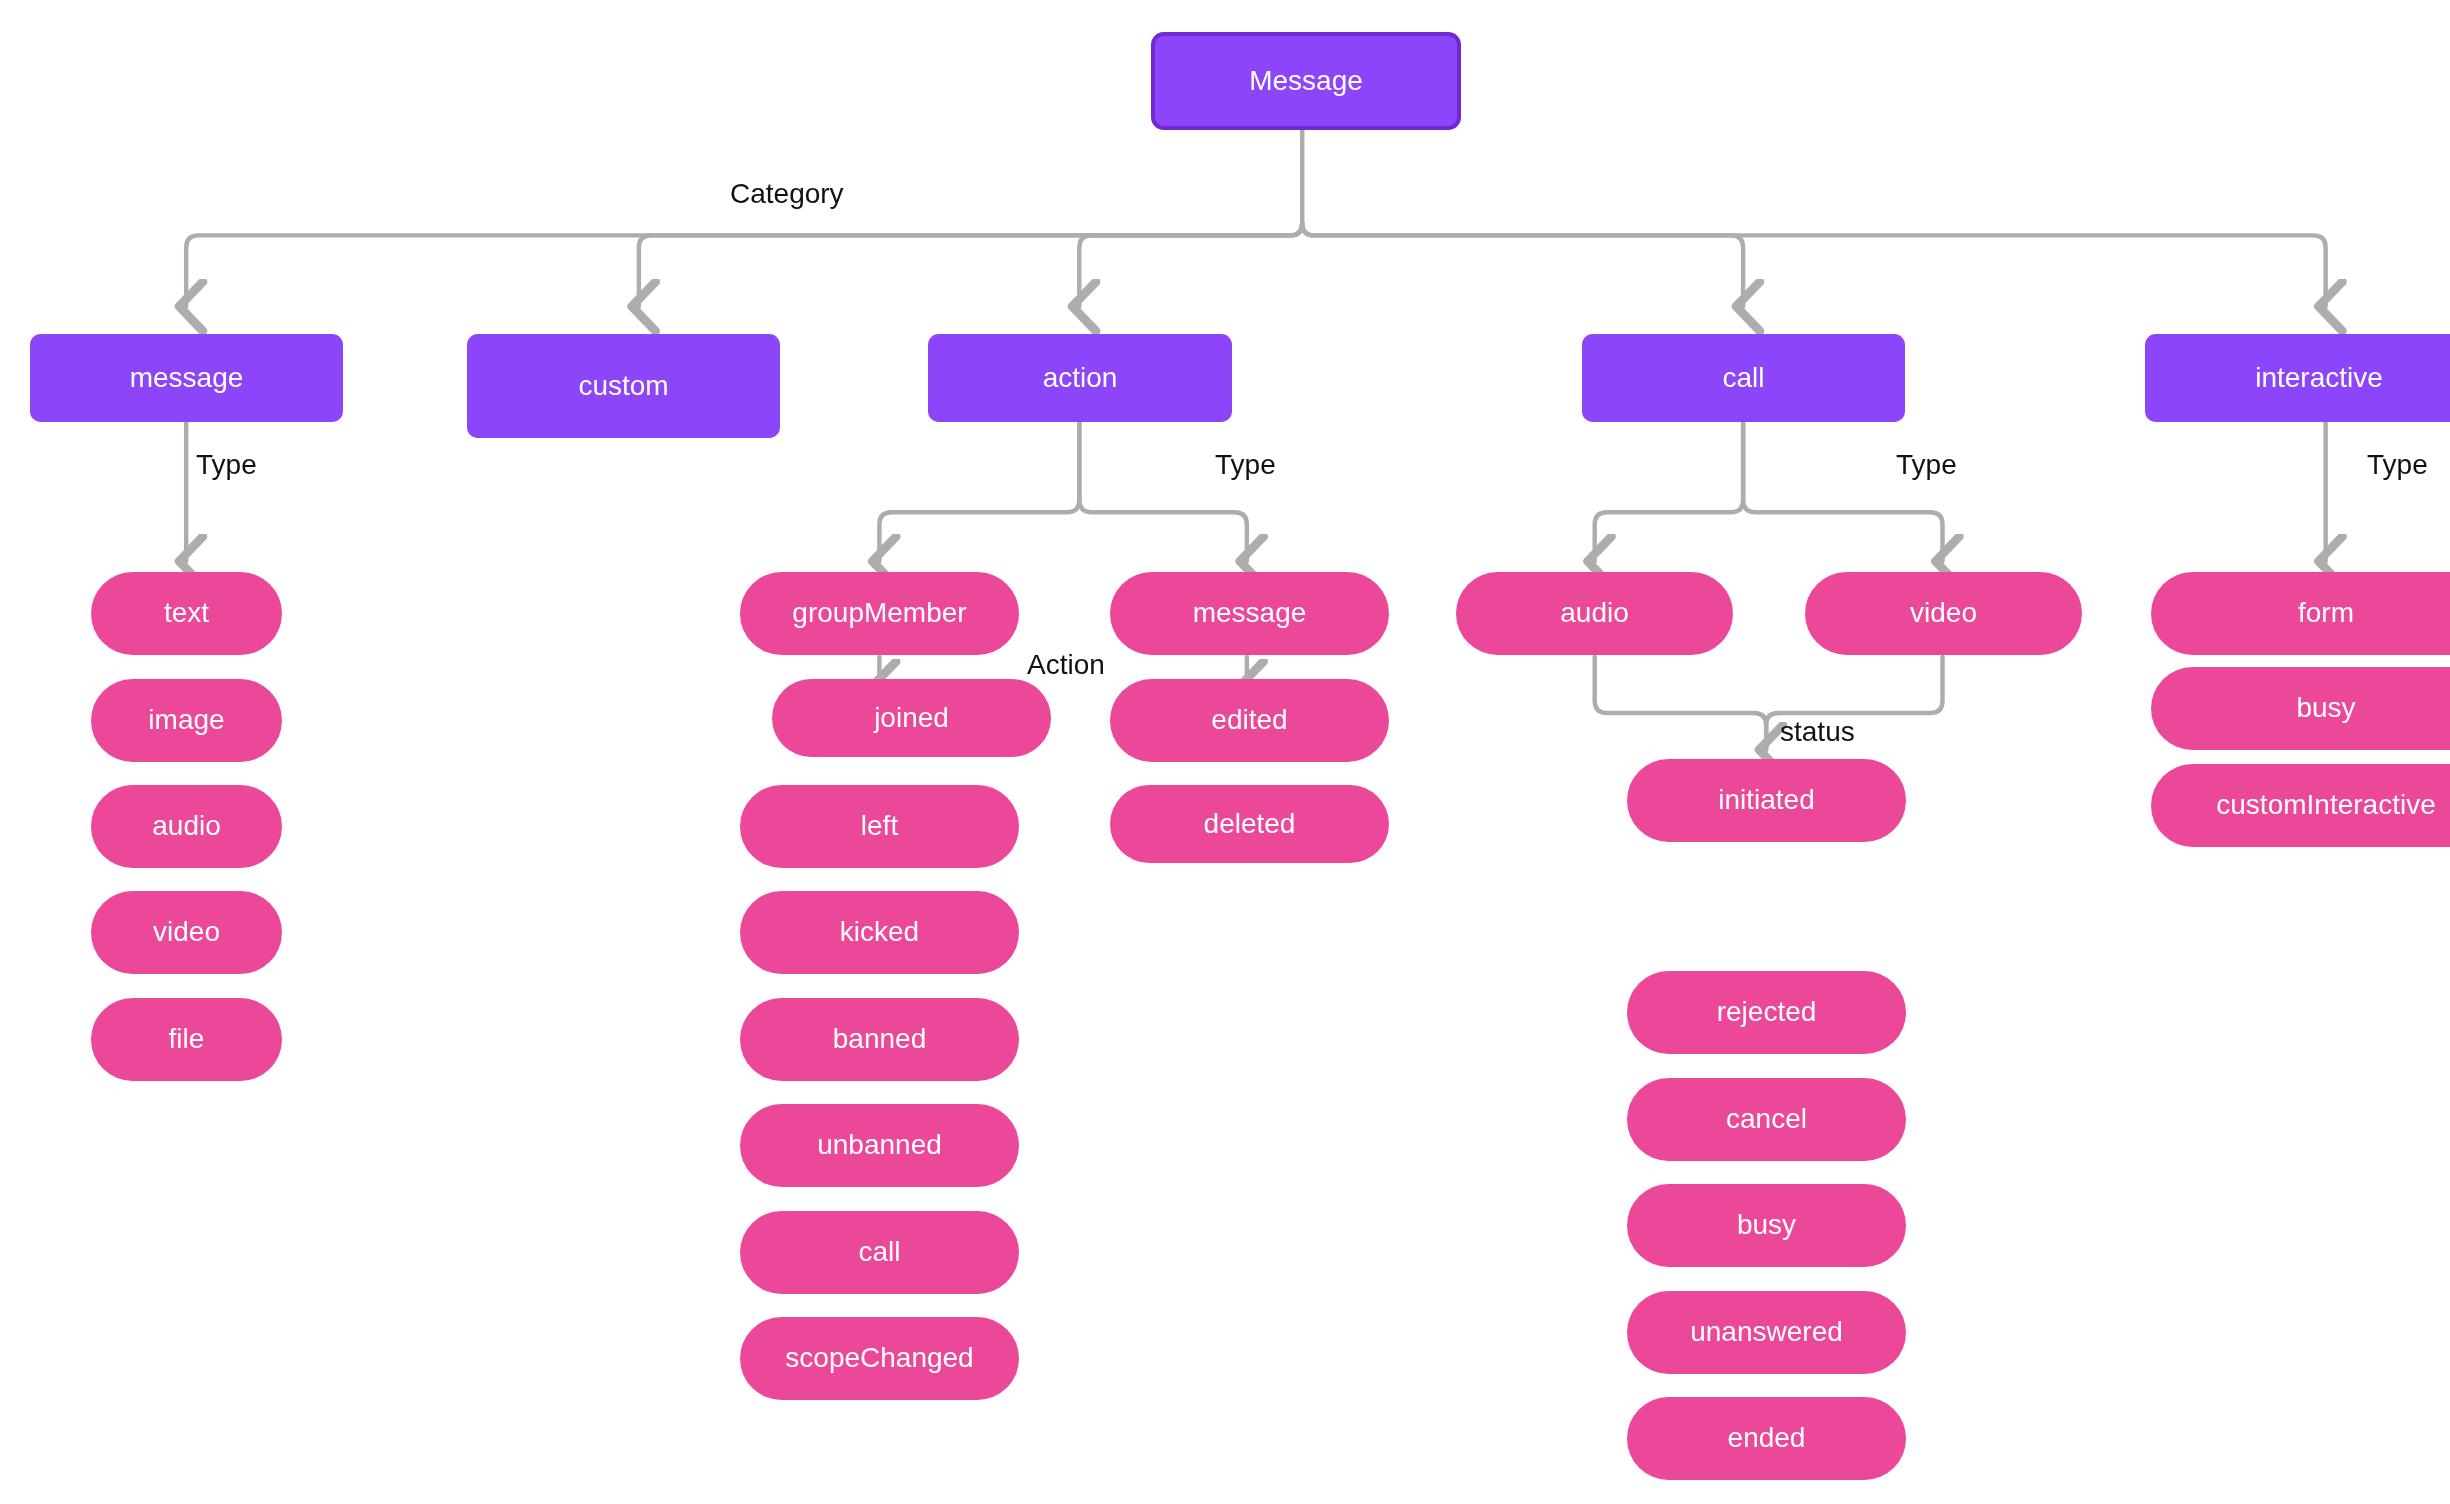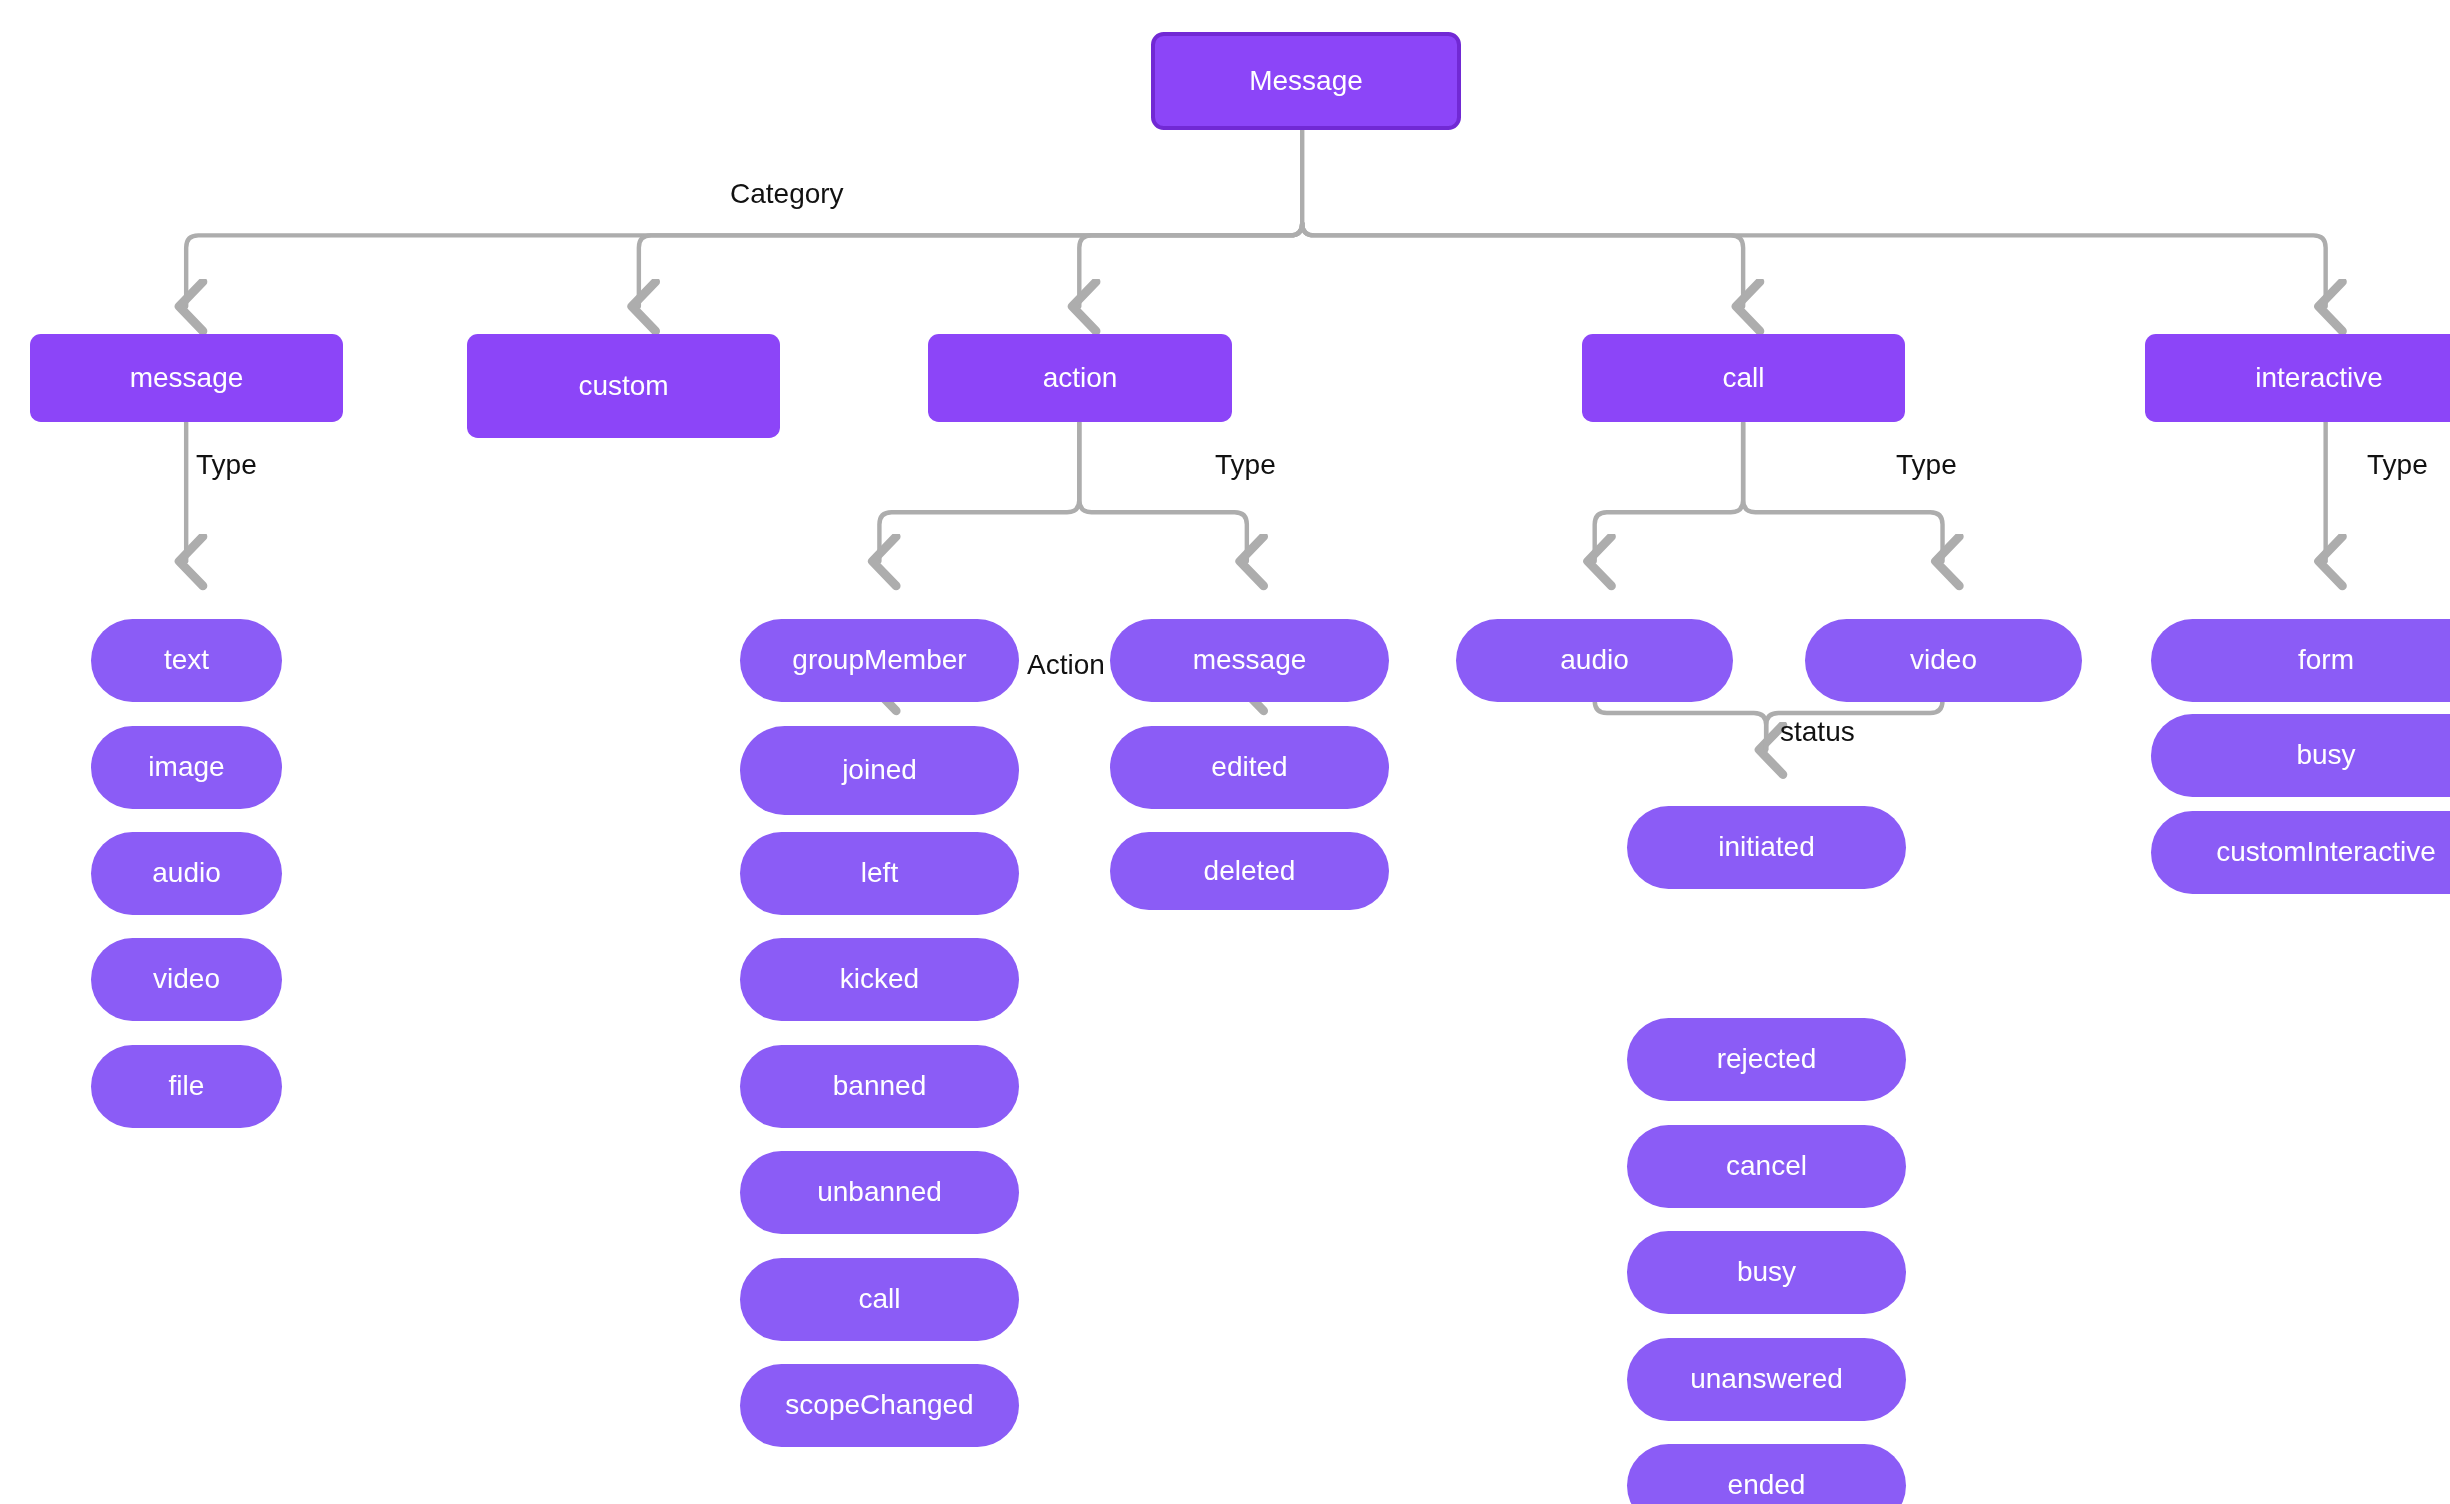--- a/index.html
+++ b/index.html
@@ -39,24 +39,23 @@
     border: 4.4px solid #7129D4;
     border-radius: 12.7px;
     font-size: 28px;
   }
   .node-cat {
     background: #8C45F8;
     border-radius: 10.8px;
     font-size: 28px;
   }
   .node-leaf {
-    background: #8b5cf6;
+    background: #ec4899;
     border-radius: 490px;
     font-size: 28px;
-    margin-top: 47px;
   }
   .edge-label {
     position: absolute;
     color: #111111;
     font-size: 28px;
     white-space: nowrap;
     user-select: none;
   }
 </style>
 </head>
@@ -143,21 +142,21 @@
     <span>file</span>
   </div>
 
   <div class="node node-leaf" style="left:740px; top:572px; width:279px; height:83px;">
     <span>groupMember</span>
   </div>
   <div class="node node-leaf" style="left:1110px; top:572px; width:279px; height:83px;">
     <span>message</span>
   </div>
 
-  <div class="node node-leaf" style="left:740px; top:679px; width:279px; height:89px;text-align:right;">
+  <div class="node node-leaf" style="left:772px; top:679px; width:279px; height:78px;text-align:right;">
     <span>joined</span>
   </div>
   <div class="node node-leaf" style="left:740px; top:785px; width:279px; height:83px;text-align:center;">
     <span>left</span>
   </div>
   <div class="node node-leaf" style="left:740px; top:891px; width:279px; height:83px;">
     <span>kicked</span>
   </div>
   <div class="node node-leaf" style="left:740px; top:998px; width:279px; height:83px;">
     <span>banned</span>

